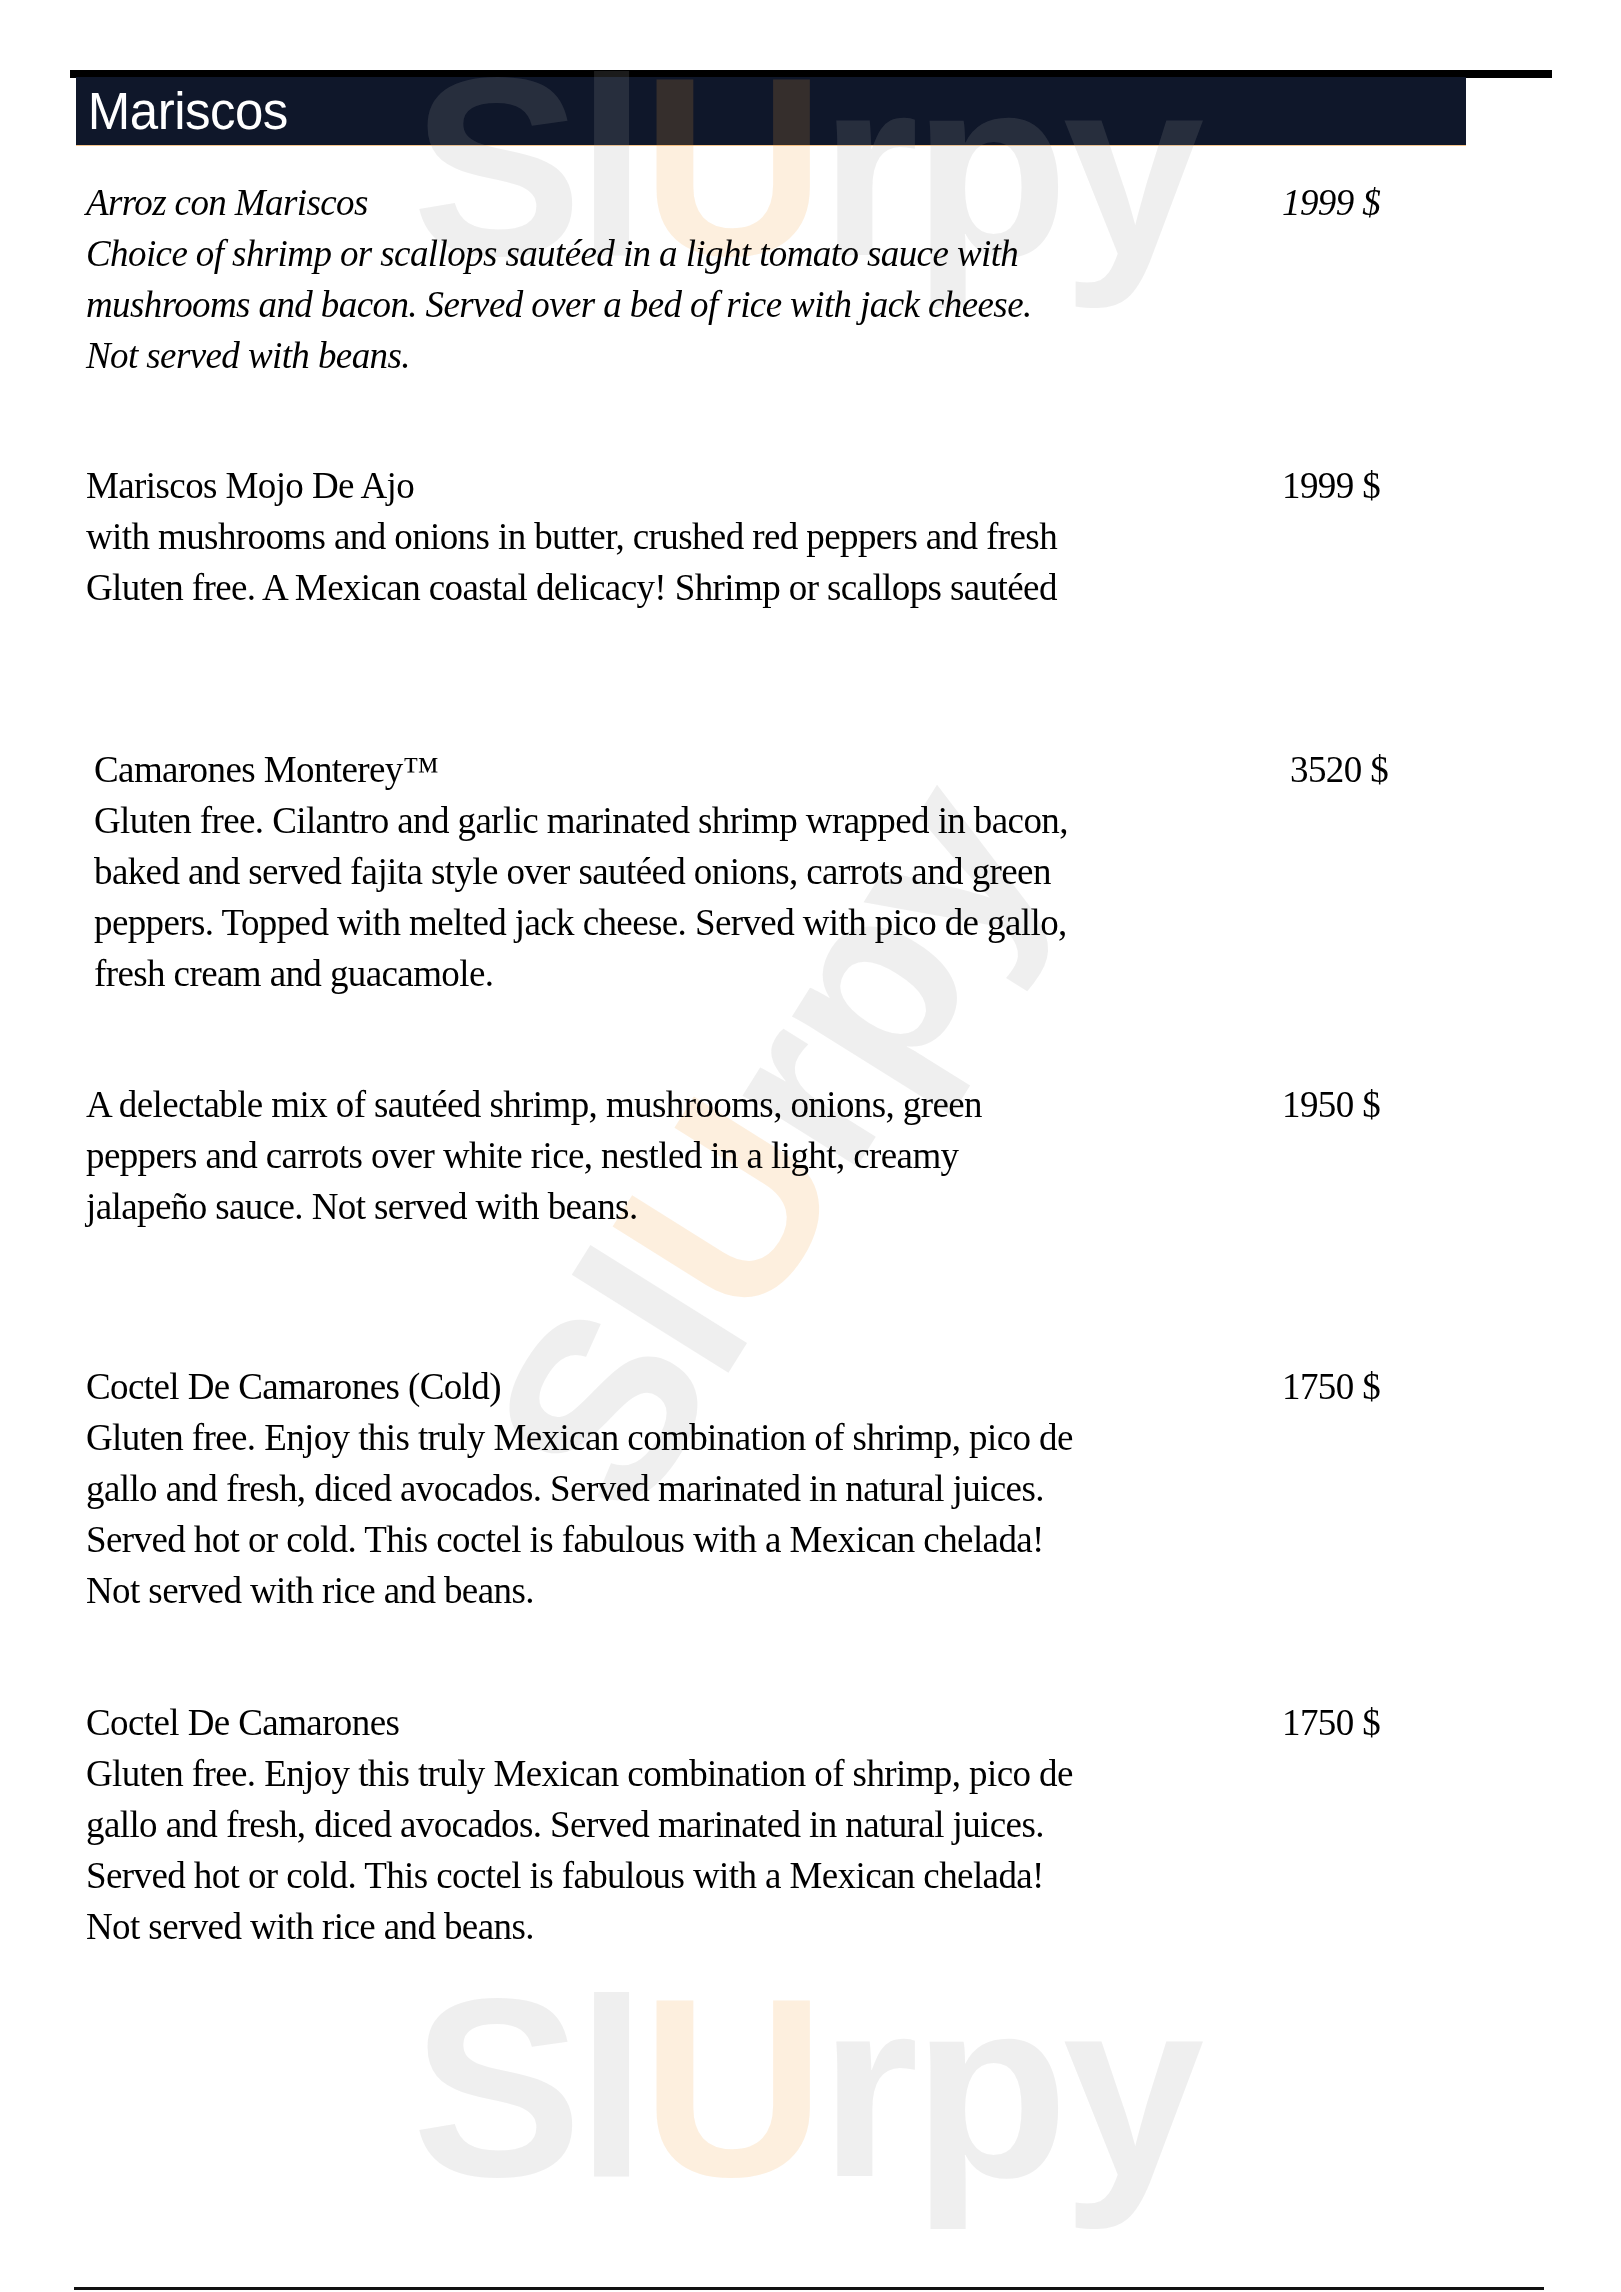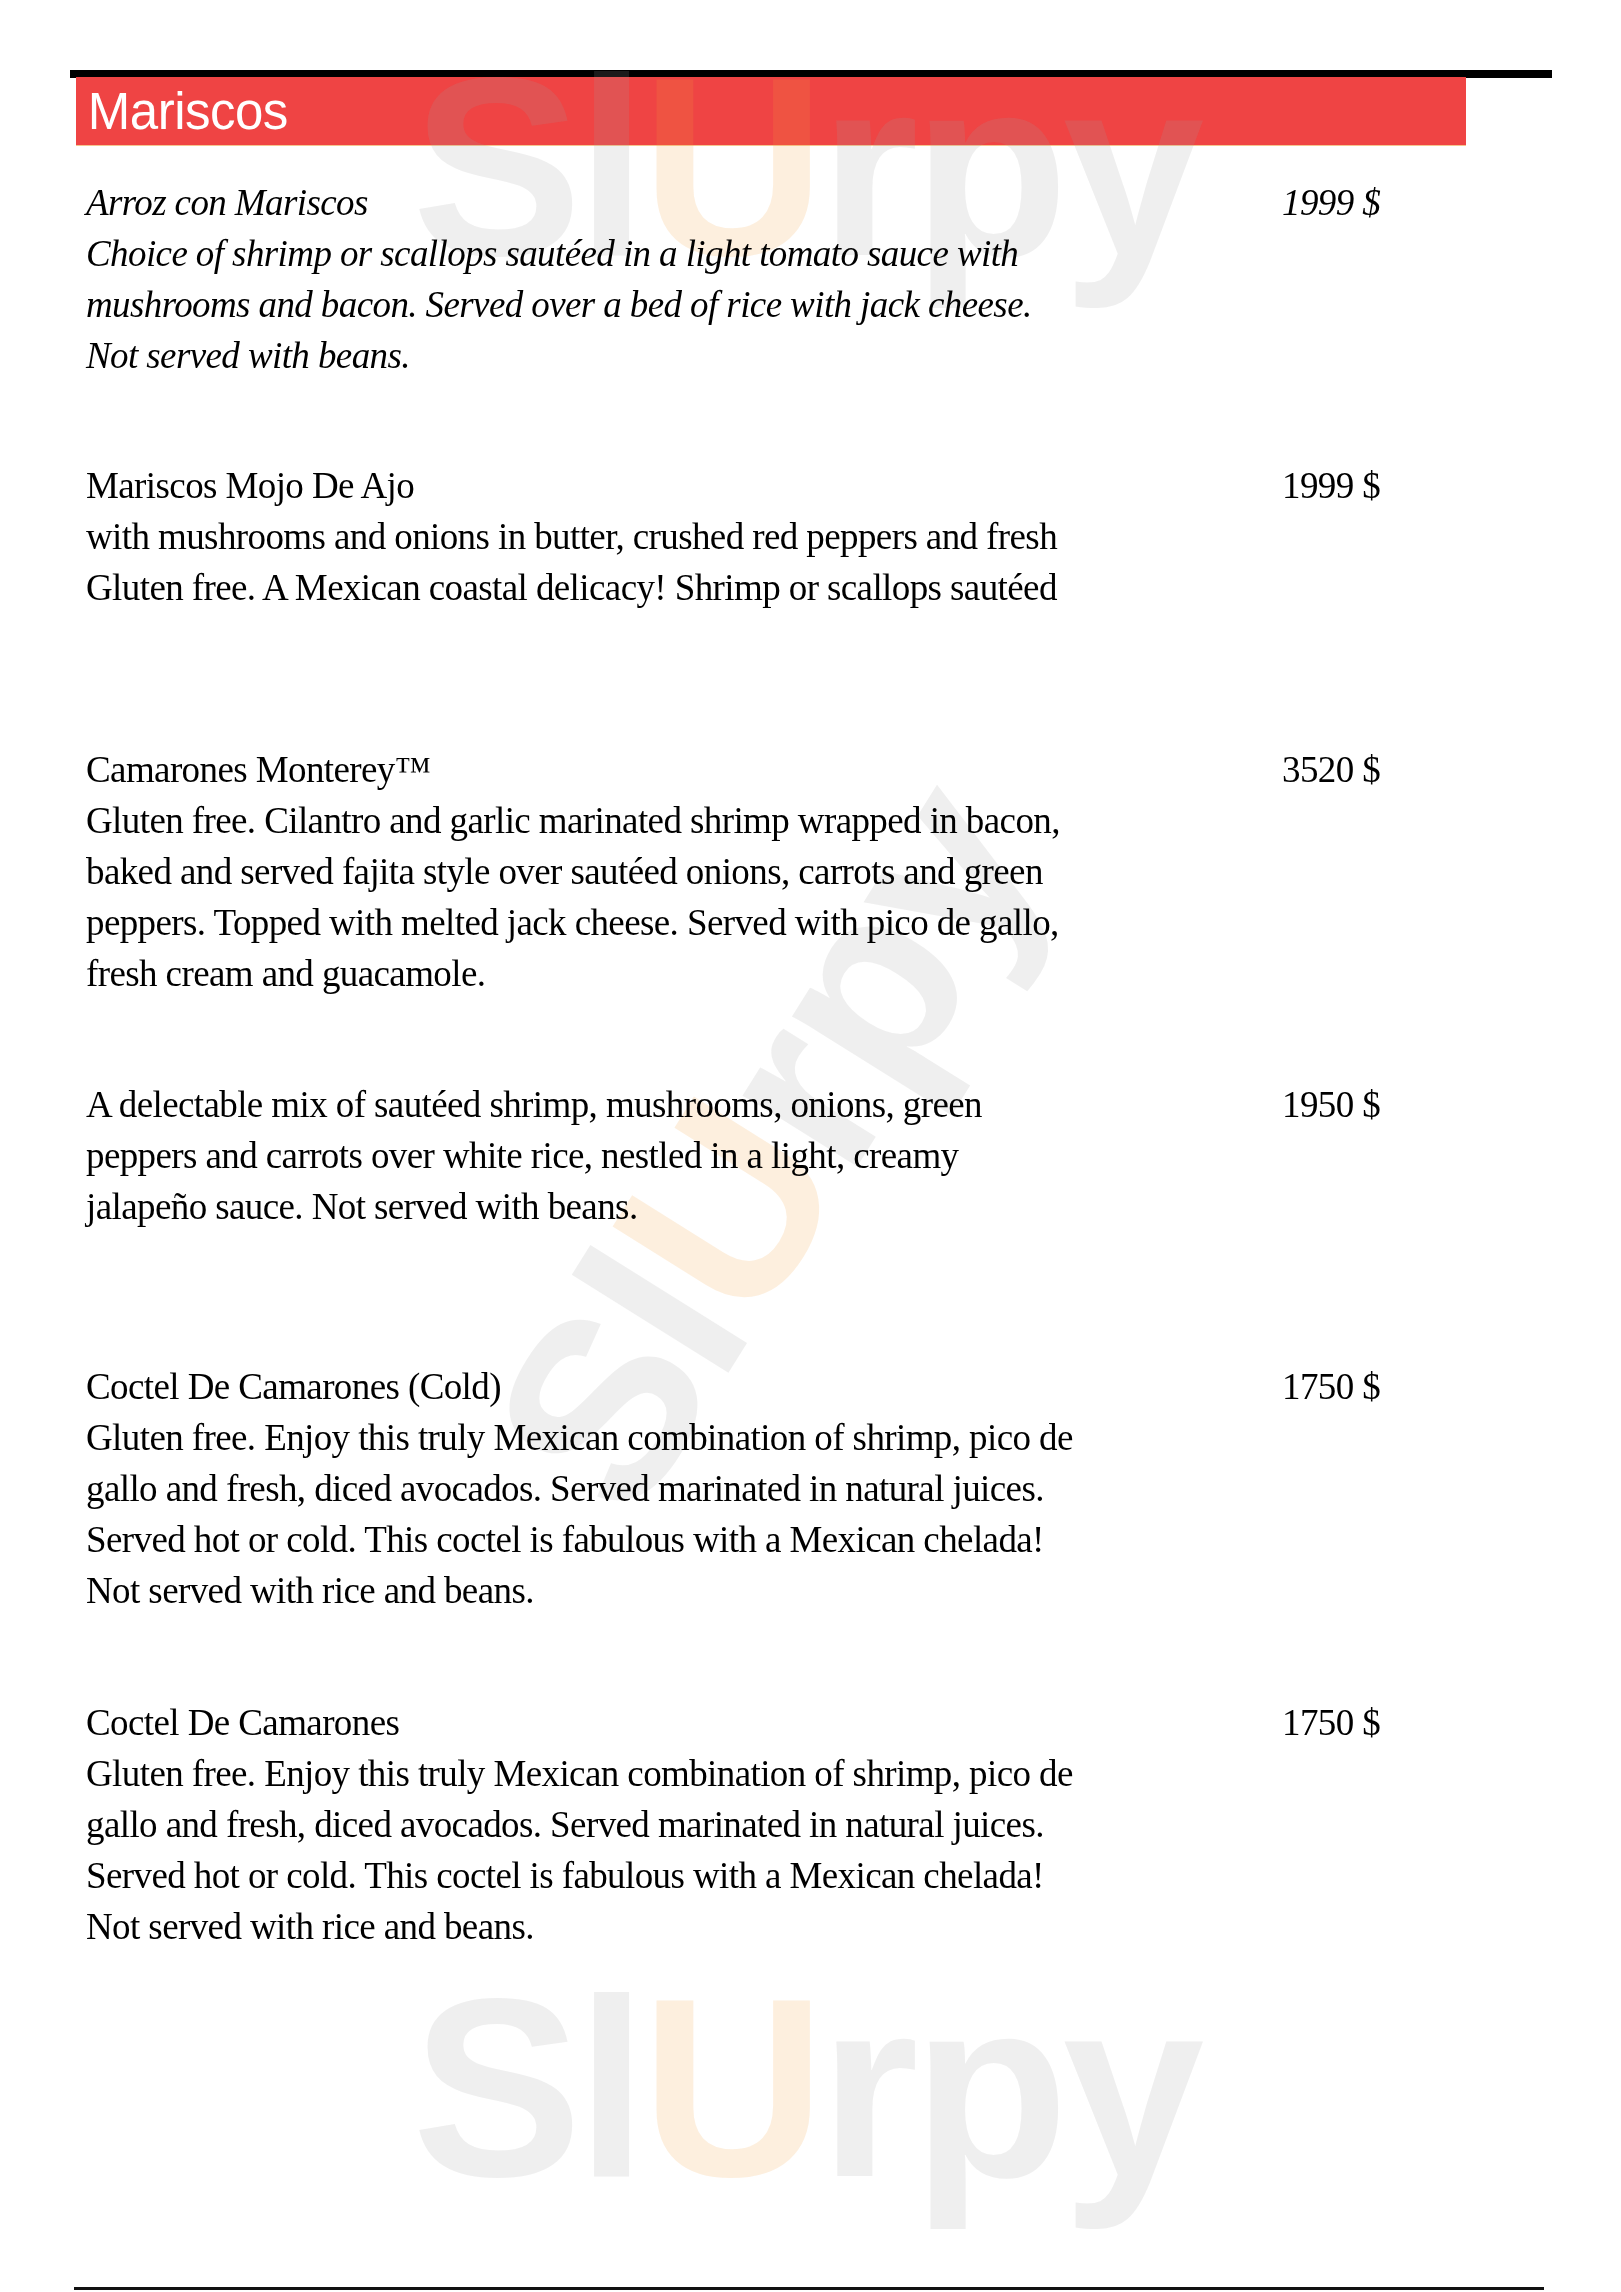--- a/index.html
+++ b/index.html
@@ -1,18 +1,18 @@
 <!DOCTYPE html>
 <html><head>
 <meta charset="utf-8">
 <style>
   html, body { margin:0; padding:0; }
   body { width:1621px; height:2293px; position:relative; background:#ffffff; overflow:hidden; font-family:"Liberation Serif", serif; color:#000; }
   .top-rule { position:absolute; left:70px; top:70px; width:1482px; height:7.8px; background:#000; }
-  .header-bar { position:absolute; left:76px; top:77px; width:1390px; height:68px; background:#ef4444; border-bottom:1px solid #f6c58d; }
+  .header-bar { position:absolute; left:76px; top:77px; width:1390px; height:68px; background:#0f172a; border-bottom:1px solid #f6c58d; }
   .header-title { position:absolute; left:11.8px; top:5.9px; font-family:"Liberation Sans", sans-serif; font-size:51px; color:#ffffff; line-height:57px; letter-spacing:-0.5px; }
   .watermark { position:absolute; font-family:"Liberation Sans", sans-serif; font-weight:bold; font-size:255px; letter-spacing:-5.9px; line-height:1; user-select:none; pointer-events:none; z-index:0; }
   .watermark .wm-g { color:rgba(160,160,160,0.17); }
   .watermark .wm-o { color:rgba(245,160,60,0.17); }
   .wm-top { left:412px; top:39px; }
   .wm-mid { left:372px; top:1019px; transform:rotate(-58deg); transform-origin:center; }
   .wm-bot { left:412px; top:1960px; }
   .menu { position:absolute; left:0; top:0; width:100%; z-index:1; }
   .item { position:absolute; left:86px; width:1304px; }
   .item-name { font-size:37px; line-height:51px; letter-spacing:-0.6px; white-space:nowrap; }
@@ -54,21 +54,21 @@
 
   <div class="item" style="top:460px;">
     <div class="item-name">Mariscos Mojo De Ajo</div>
     <div class="item-price">1999 $</div>
     <div class="item-desc">
       <span>with mushrooms and onions in butter, crushed red peppers and fresh</span>
       <span>Gluten free. A Mexican coastal delicacy! Shrimp or scallops sautéed</span>
     </div>
   </div>
 
-  <div class="item" style="top:744px;">
+  <div class="item" style="top:744px;margin-left:8px;">
     <div class="item-name">Camarones Monterey™</div>
     <div class="item-price">3520 $</div>
     <div class="item-desc">
       <span>Gluten free. Cilantro and garlic marinated shrimp wrapped in bacon,</span>
       <span>baked and served fajita style over sautéed onions, carrots and green</span>
       <span>peppers. Topped with melted jack cheese. Served with pico de gallo,</span>
       <span>fresh cream and guacamole.</span>
     </div>
   </div>
 

